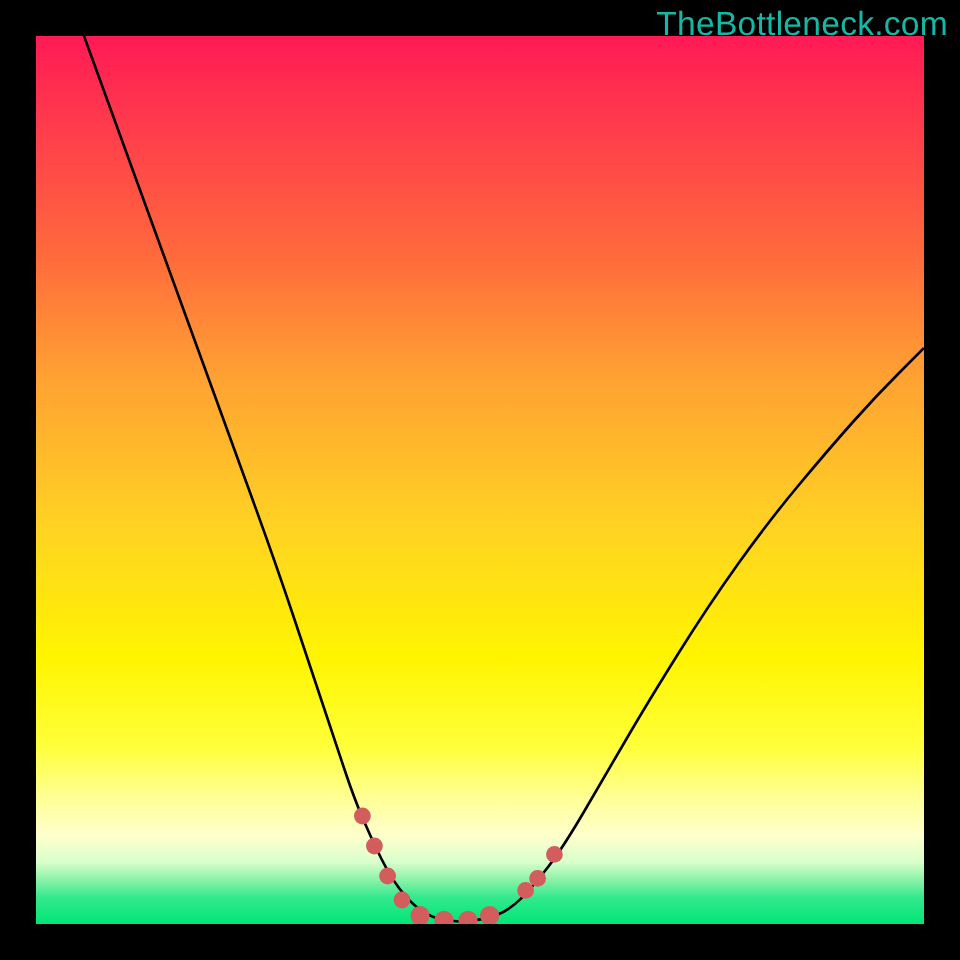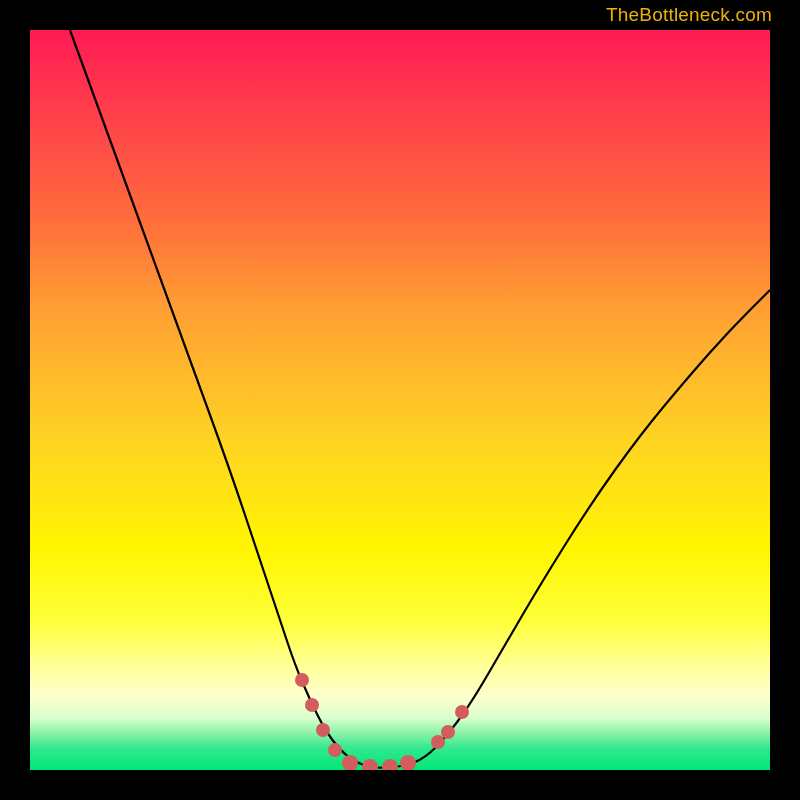--- a/index.html
+++ b/index.html
@@ -29,23 +29,23 @@
       #ffffcc 90%,
       #d9ffcc 93%,
       #8cf2a8 95%,
       #33e98e 97%,
       #00e676 100%
     );
   }
   .watermark {
     position: absolute;
     top: 4px;
-    right: 28px;
-    color: #eab308;
-    font-size: 19px;
+    right: 10px;
+    color: #14b8a6;
+    font-size: 28px;
     font-weight: 500;
     letter-spacing: 0.2px;
     z-index: 10;
   }
   svg.curves {
     position: absolute;
     left: 0;
     top: 0;
     width: 740px;
     height: 740px;

